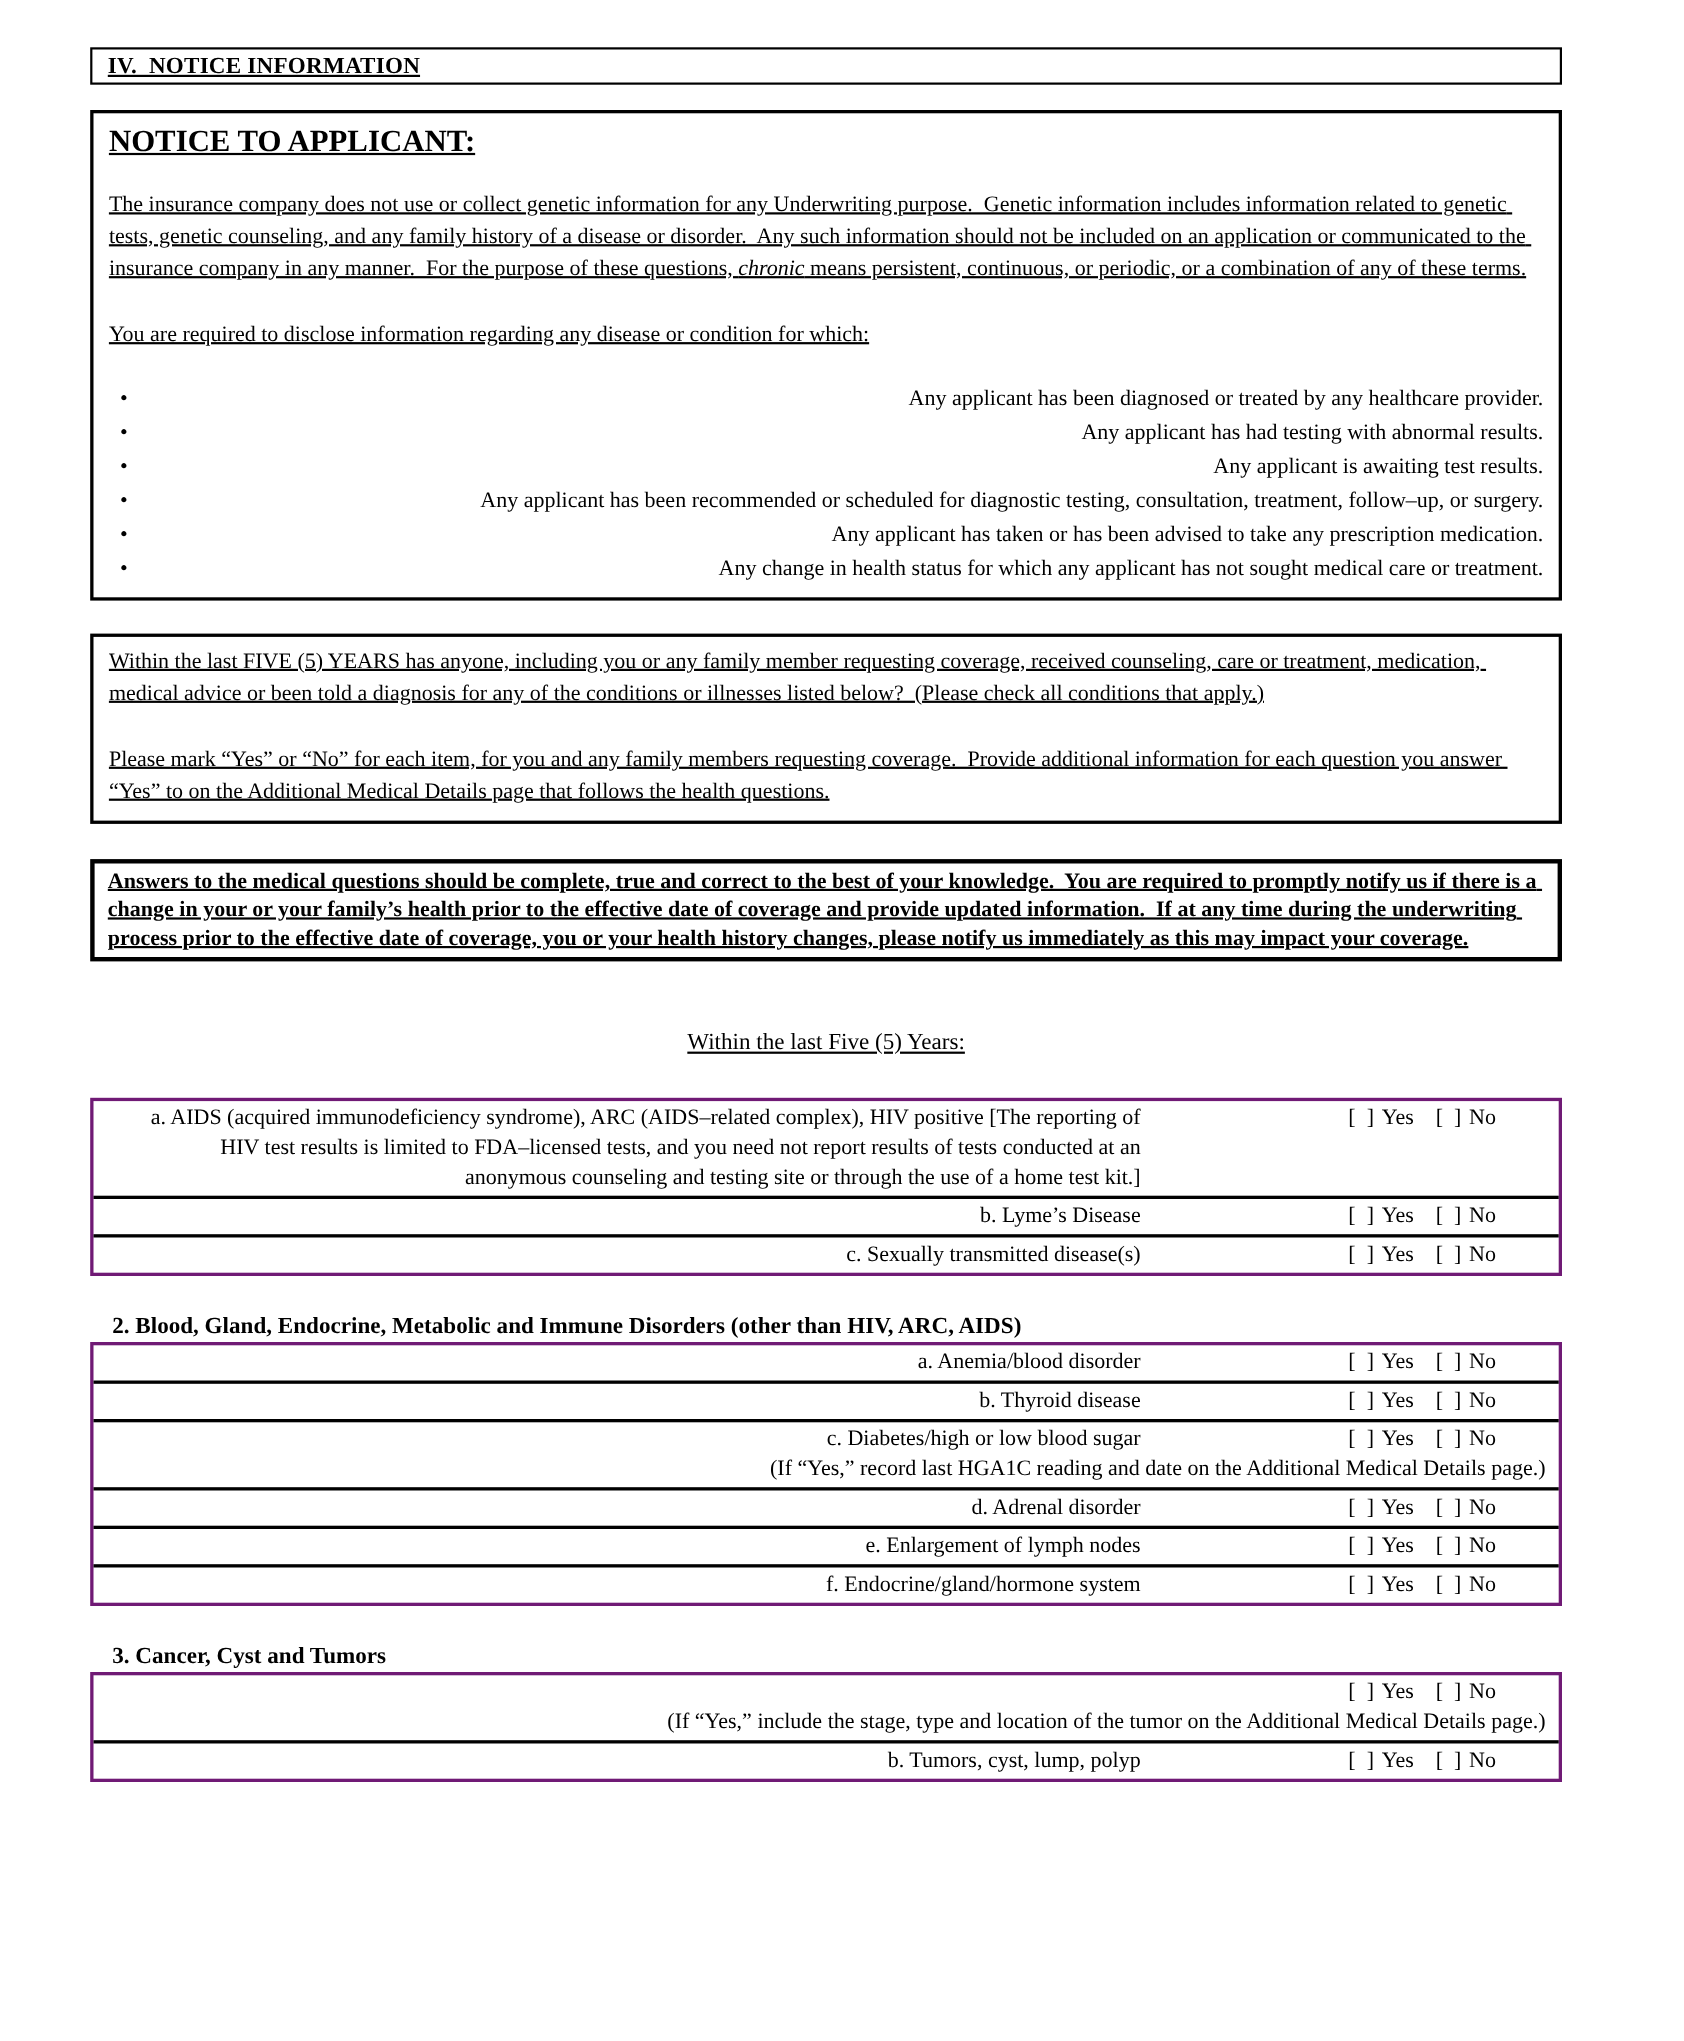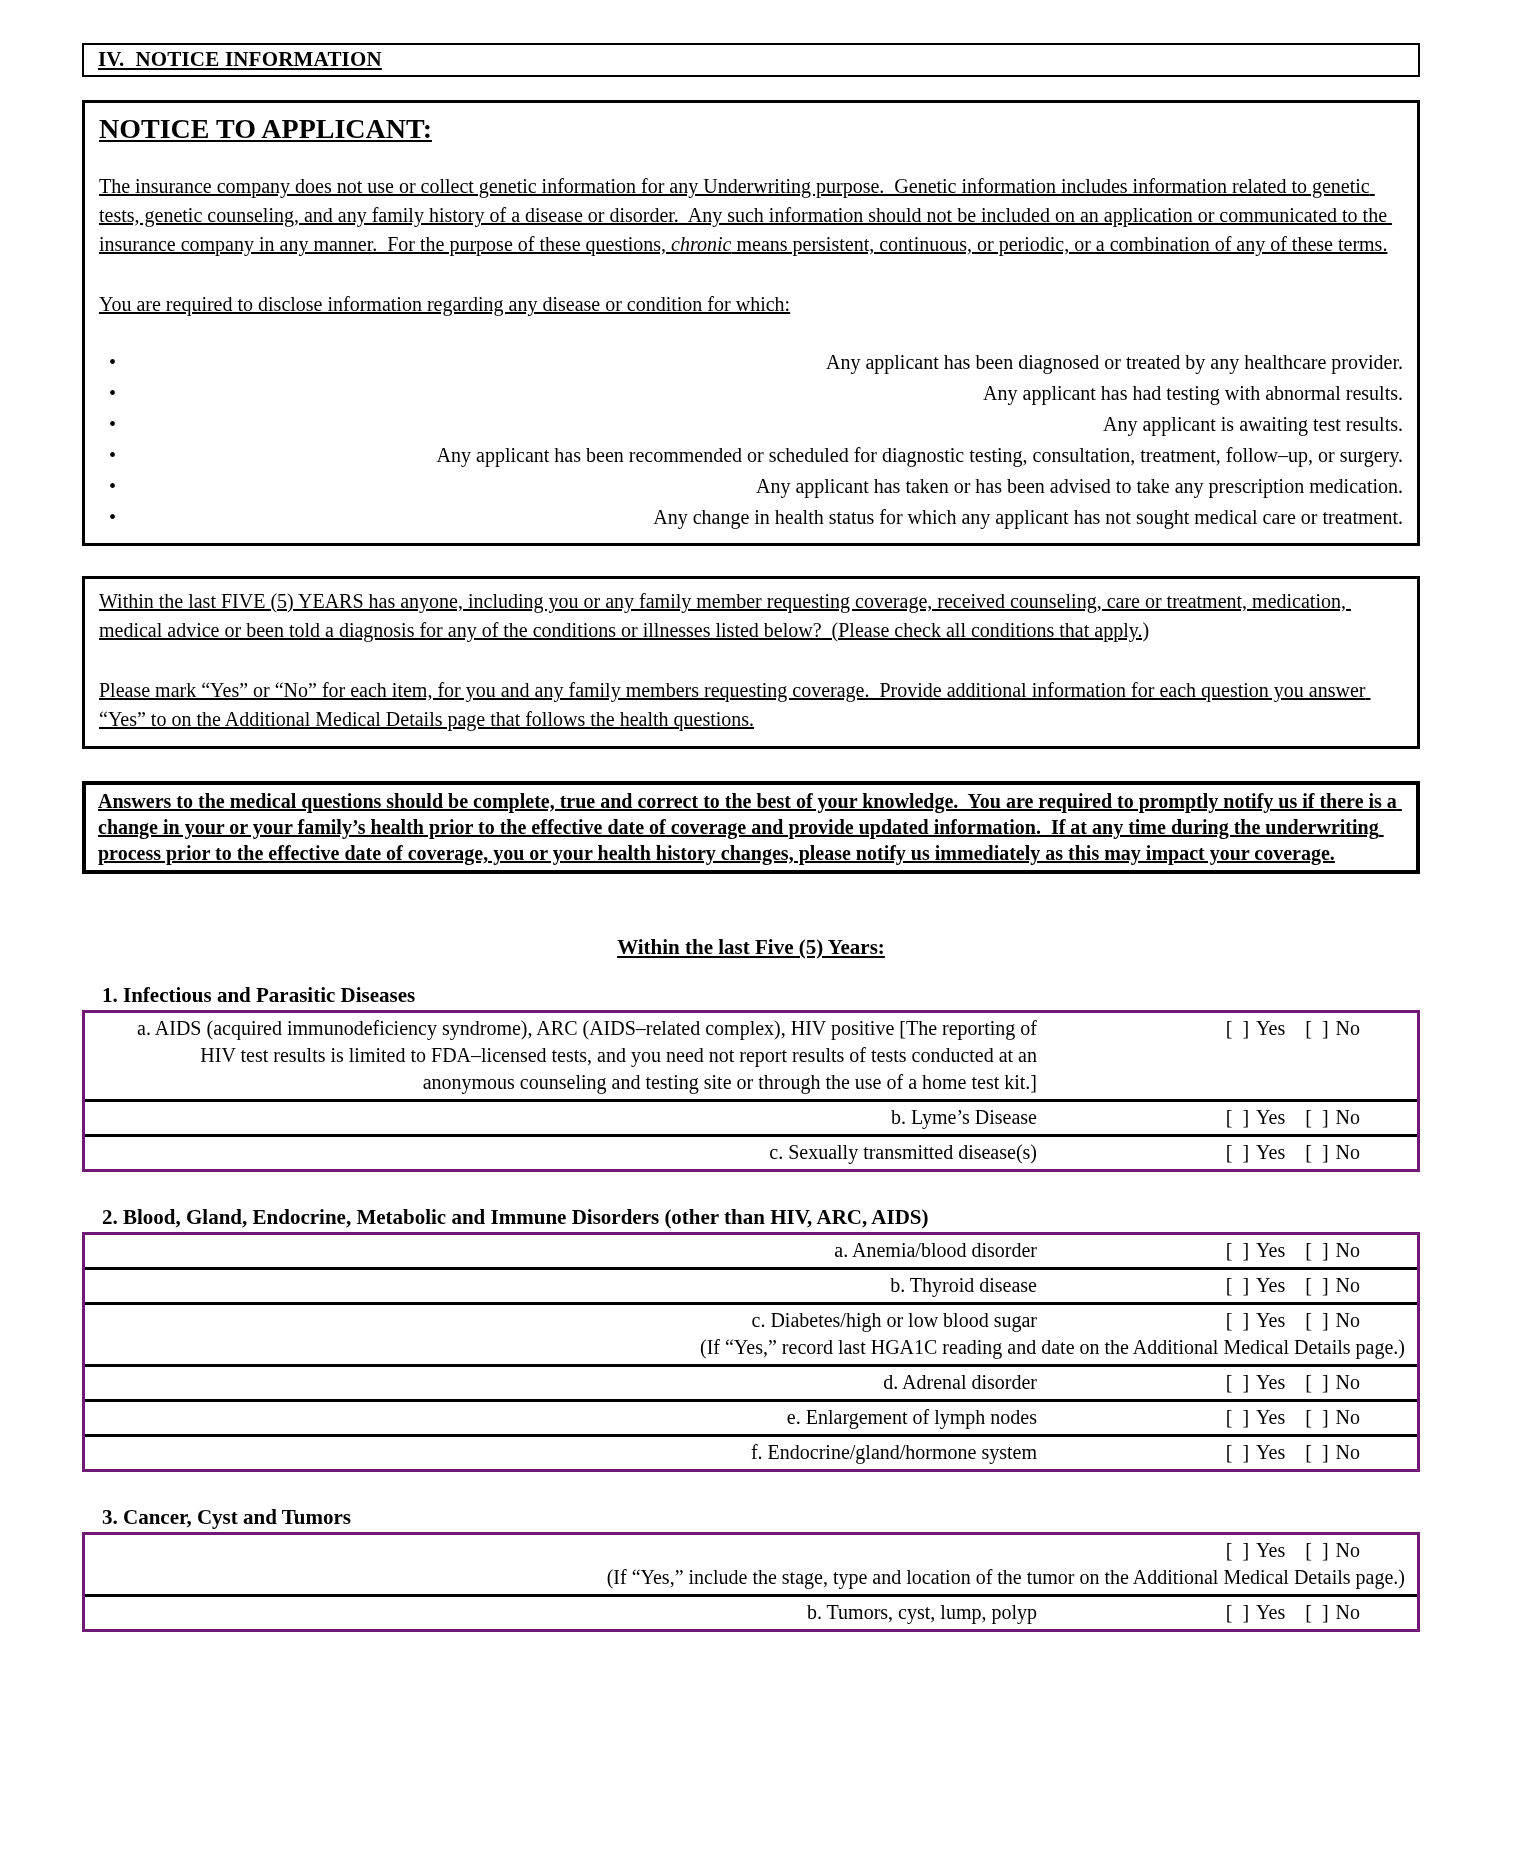--- a/index.html
+++ b/index.html
@@ -54,24 +54,24 @@
   
   .fiveyears-box { padding: 8px 14px 12px 14px; margin-bottom: 32px; }
 
   
   .bold-box { border-width: 4px; padding: 3px 12px 4px 12px; margin-bottom: 58px; }
   .bold-box .para { font-weight: bold; line-height: 26px; }
 
   
   .center-heading {
     text-align: center;
-    font-weight: bold;
+    font-weight: normal;
     font-size: 21px;
     line-height: 30px;
-    margin-bottom: 20px;
+    margin-bottom: 36px;
   }
   .center-heading .u { text-decoration: underline; }
 
   
   .section-title {
     font-weight: bold;
     font-size: 21px;
     line-height: 26px;
     padding-left: 20px;
     margin-bottom: 2px;
@@ -140,21 +140,20 @@
 
   <div class="box bold-box">
     <p class="para pre">Answers to the medical questions should be complete, true and correct to the best of your knowledge.  You are required to promptly notify us if there is a change in your or your family’s health prior to the effective date of coverage and provide updated information.  If at any time during the underwriting process prior to the effective date of coverage, you or your health history changes, please notify us immediately as this may impact your coverage.</p>
   </div>
 
   <div class="center-heading">
     <span class="u">Within the last Five (5) Years:</span>
   </div>
 
   <div>
-    <div class="section-title">1. Infectious and Parasitic Diseases</div>
     <div class="qtable">
       <div class="qrow">
         <div class="row-main">
           <div class="q hang">a. AIDS (acquired immunodeficiency syndrome), ARC (AIDS–related complex), HIV positive [The reporting of HIV test results is limited to FDA–licensed tests, and you need not report results of tests conducted at an anonymous counseling and testing site or through the use of a home test kit.]</div>
           <div class="yn"><span class="cb">[&nbsp;&nbsp;]</span><span class="ynl">Yes</span><span class="cb cbn">[&nbsp;&nbsp;]</span><span class="ynl">No</span></div>
         </div>
       </div>
       <div class="qrow">
         <div class="row-main">
           <div class="q">b. Lyme’s Disease</div>

